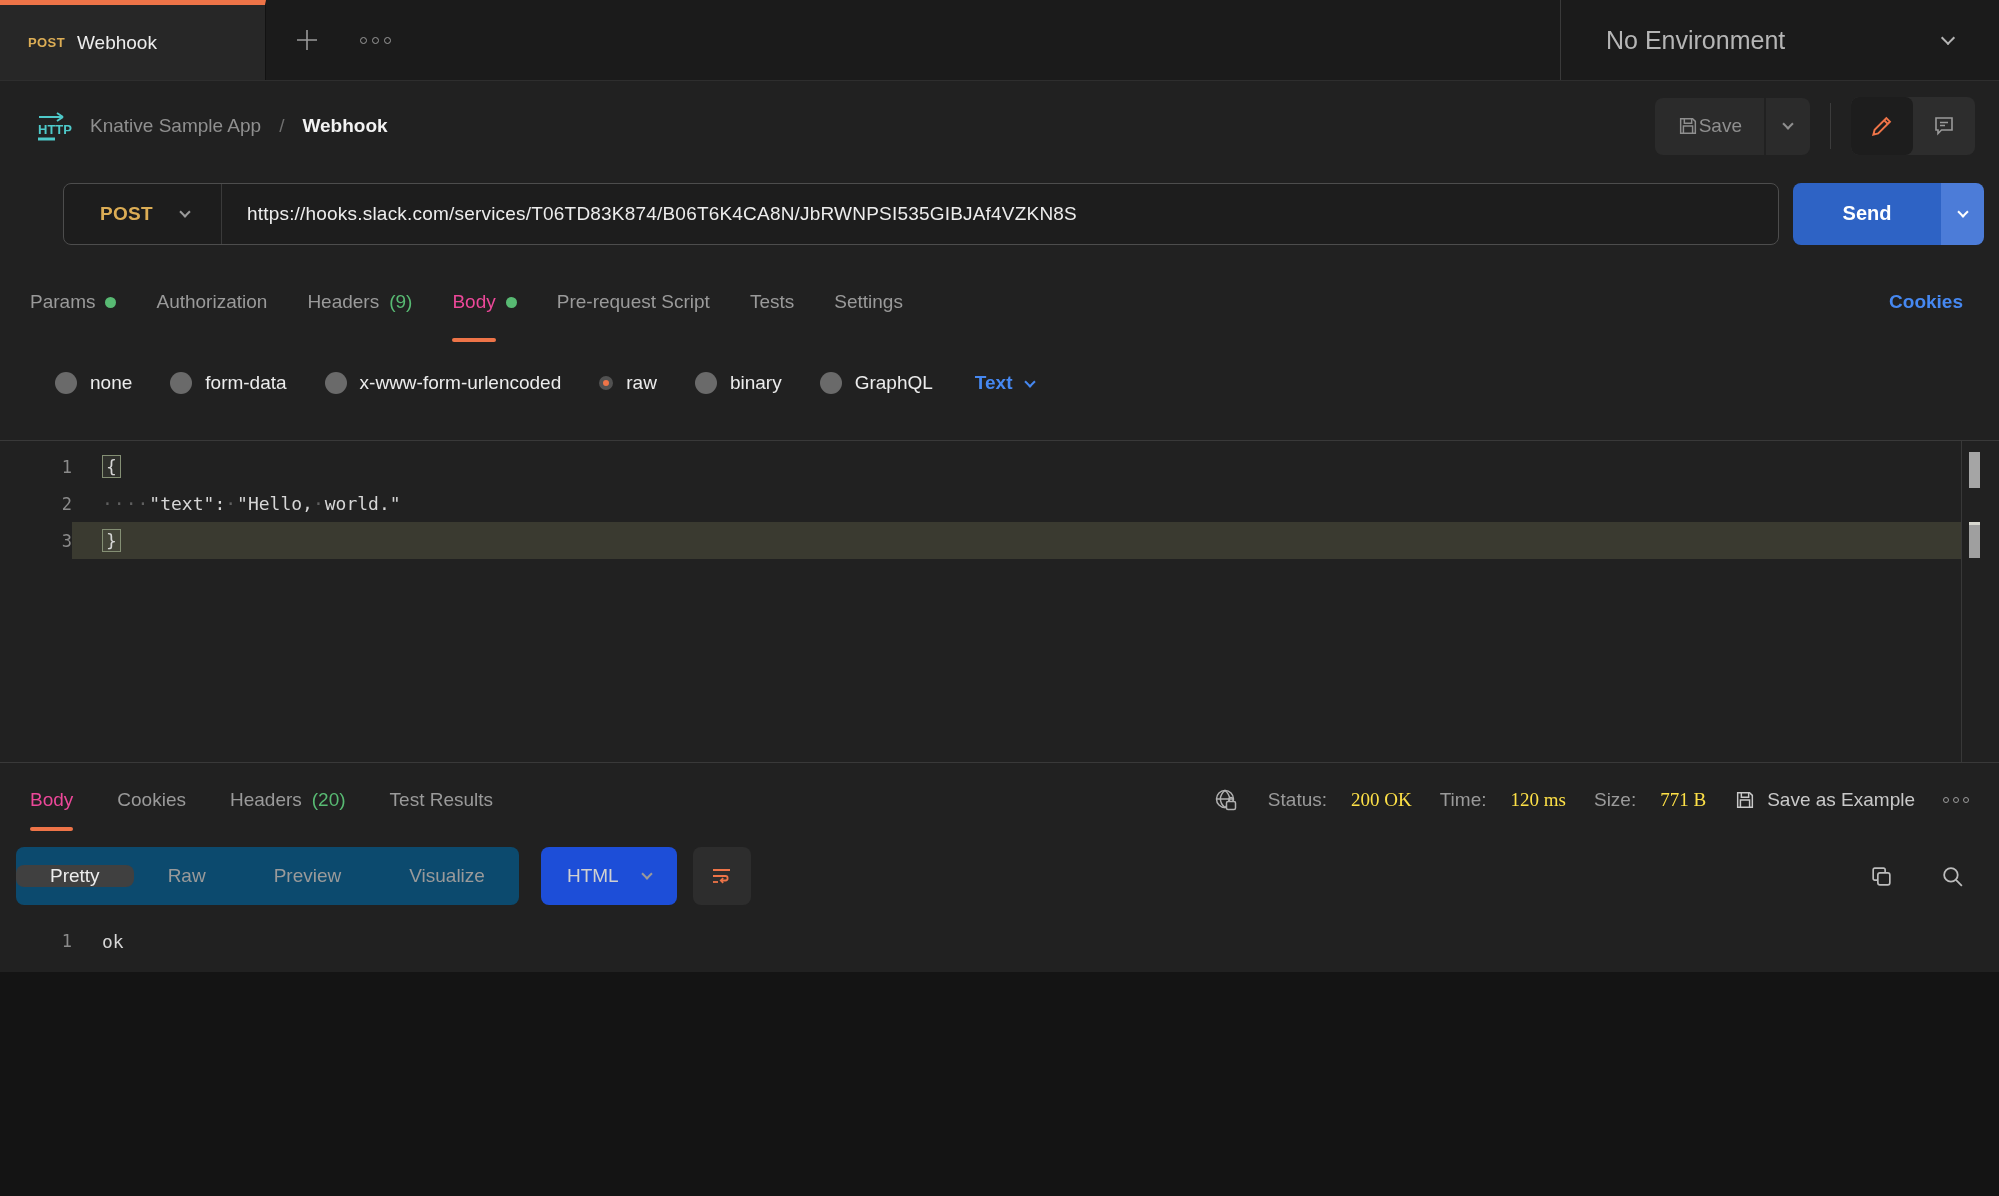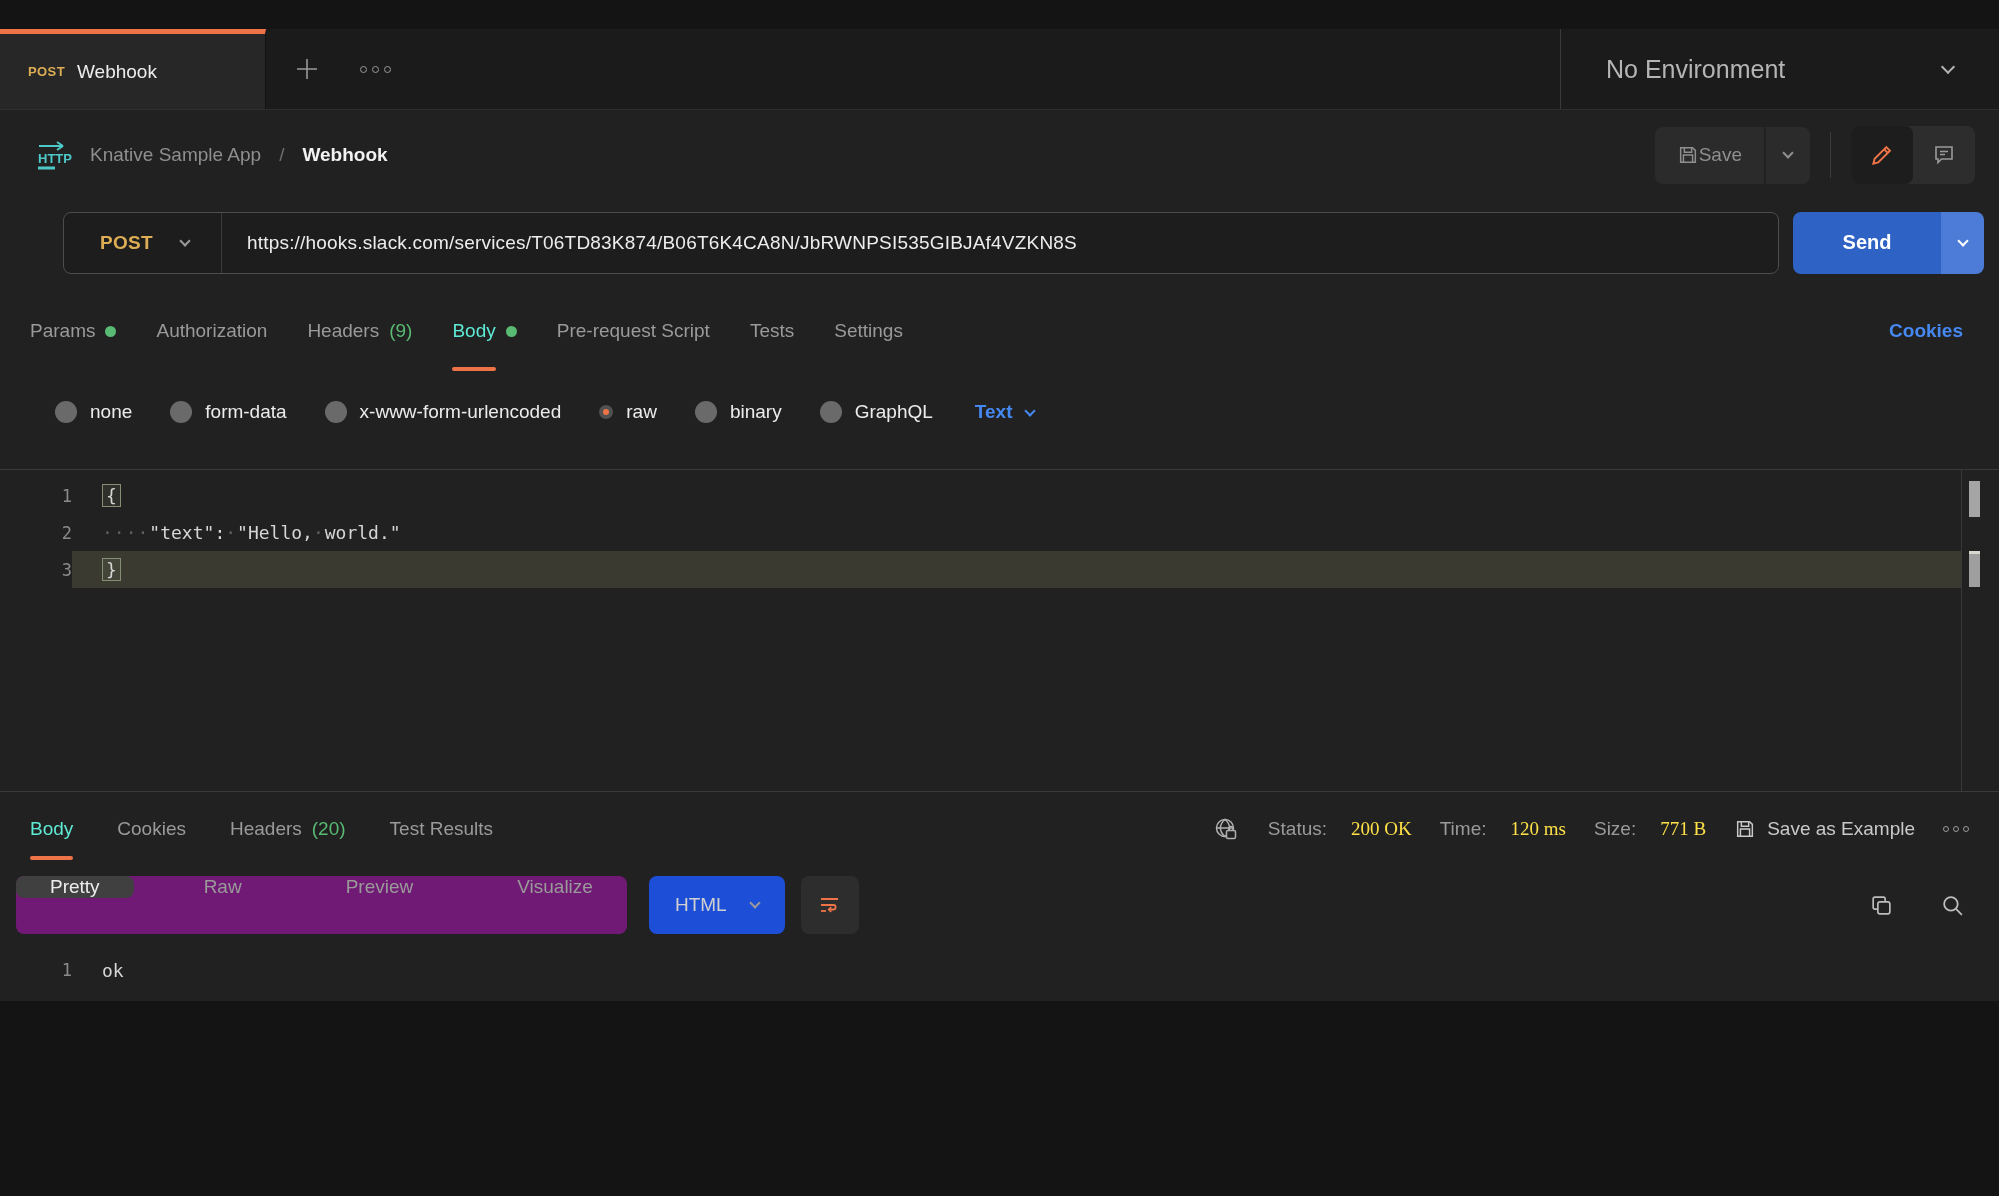--- a/index.html
+++ b/index.html
@@ -1,19 +1,19 @@
 <!DOCTYPE html>
 <html><head>
 <meta charset="utf-8">
 <style>
   * { box-sizing: border-box; }
   html,body { margin:0; padding:0; background:#141414; }
   .app {
     width:1999px; height:972px; background:#212121; position:relative; overflow:hidden;
-    font-family:"Liberation Sans", sans-serif; color:#d6d6d6;margin-top:29px;
+    font-family:"Liberation Sans", sans-serif; color:#d6d6d6;
   }
 
   
   .tabbar { height:81px; background:#1b1b1b; display:flex; align-items:stretch; border-bottom:1px solid #2e2e2e; }
   .req-tab { width:266px; background:#272727; border-top:5px solid #ee7448; border-right:1px solid #121212;
              display:flex; align-items:center; gap:12px; padding:0 28px; }
   .req-tab .tmethod { color:#dcad55; font-size:13px; font-weight:700; letter-spacing:.4px; }
   .req-tab .ttitle  { color:#ededed; font-size:19px; }
   .tab-actions { display:flex; align-items:center; gap:40px; padding-left:28px; flex:1; }
   .icon-btn { display:grid; place-items:center; color:#9a9a9a; cursor:pointer; }
@@ -54,21 +54,21 @@
   .send-group { display:flex; height:62px; }
   .send-main { width:148px; background:#2e63c5; color:#fff; font-size:20px; font-weight:700;
                border-radius:8px 0 0 8px; display:grid; place-items:center; cursor:pointer; }
   .send-caret { width:43px; background:#4c7cd8; border-radius:0 8px 8px 0; display:grid; place-items:center;
                 color:#fff; cursor:pointer; }
 
   
   .req-tabs { height:92px; display:flex; align-items:center; gap:40px; padding:0 36px 0 30px; font-size:19px; }
   .tab-item { display:flex; align-items:center; gap:10px; height:100%; color:#9a9a9a; cursor:pointer; }
   .tab-item .lbl { position:relative; display:flex; align-items:center; height:100%; }
-  .tab-item.active { color:#5eead4;justify-content:space-between; }
+  .tab-item.active { color:#ec4899;justify-content:space-between; }
   .tab-item.active .lbl::after { content:""; position:absolute; left:0; right:0; bottom:6px; height:4px;
                                  background:#ee7448; border-radius:2px; }
   .gdot { width:11px; height:11px; border-radius:50%; background:#58ba73; }
   .gcount { color:#58ba73; }
   .cookies-link { margin-left:auto; color:#4688f1; font-weight:600; cursor:pointer; }
 
   
   .modes { height:70px; display:flex; align-items:center; gap:38px; padding-left:55px; font-size:19px; }
   .mode { display:flex; align-items:center; gap:13px; color:#ececec; cursor:pointer; }
   .radio { width:22px; height:22px; border-radius:50%; background:#6a6a6a; flex:none; }
@@ -97,21 +97,21 @@
   .resp-meta { margin-left:auto; display:flex; align-items:center; gap:28px; }
   .meta-pair { display:flex; align-items:center; gap:24px; }
   .meta-label { color:#9a9a9a; }
   .meta-value { color:#fde047;font-family:Liberation Serif, serif; }
   .save-example { display:flex; align-items:center; gap:11px; color:#c9c9c9; cursor:pointer; }
   .resp-more { display:flex; gap:4px; cursor:pointer; }
   .resp-more i { width:6px; height:6px; border:1.5px solid #9a9a9a; border-radius:50%; display:block; }
 
   
   .resp-toolbar { height:78px; display:flex; align-items:center; padding:0 34px 0 16px; gap:16px; }
-  .segmented { display:flex; background:#701a75; border-radius:8px; height:58px; align-items:flex-start;gap:36px; }
+  .segmented { display:flex; background:#0c4a6e; border-radius:8px; height:58px; align-items:center; }
   .seg { padding:0 34px; display:grid; place-items:center; color:#9a9a9a; font-size:19px; cursor:pointer; }
   .seg.active { background:#404040; border-radius:8px; color:#ededed; }
   .fmt-dd { height:58px; background:#1d4ed8; border-radius:8px; display:flex; align-items:center; gap:24px;
             padding:0 26px; color:#d0d0d0; font-size:19px; margin-left:6px; cursor:pointer; }
   .fmt-dd .chev { color:#9a9a9a; width:8px; height:8px; }
   .wrap-btn { width:58px; height:58px; background:#2d2d2d; border-radius:8px; display:grid; place-items:center;
               cursor:pointer; }
   .resp-right { margin-left:auto; display:flex; align-items:center; gap:46px; color:#c0c0c0; }
 
   

